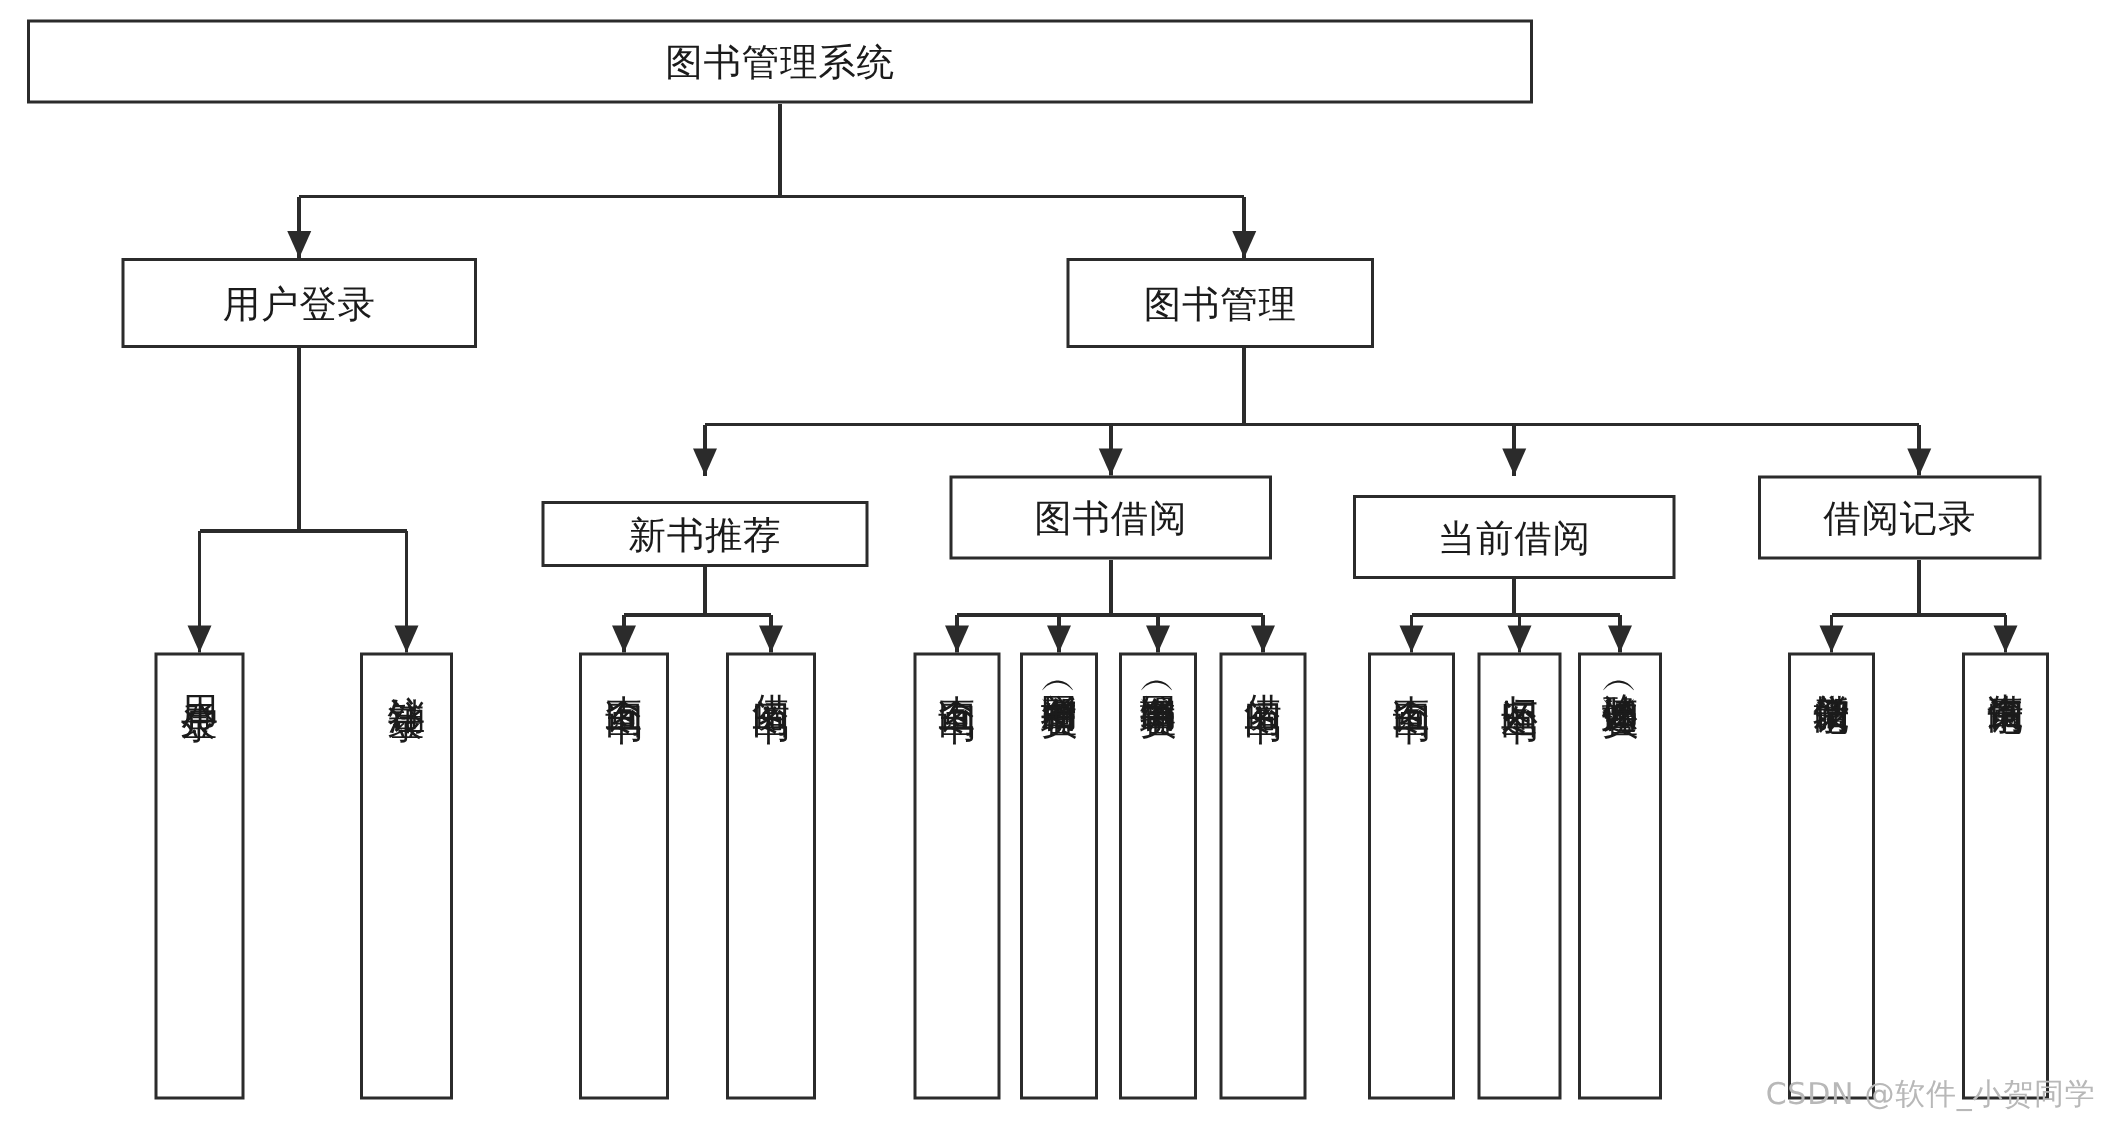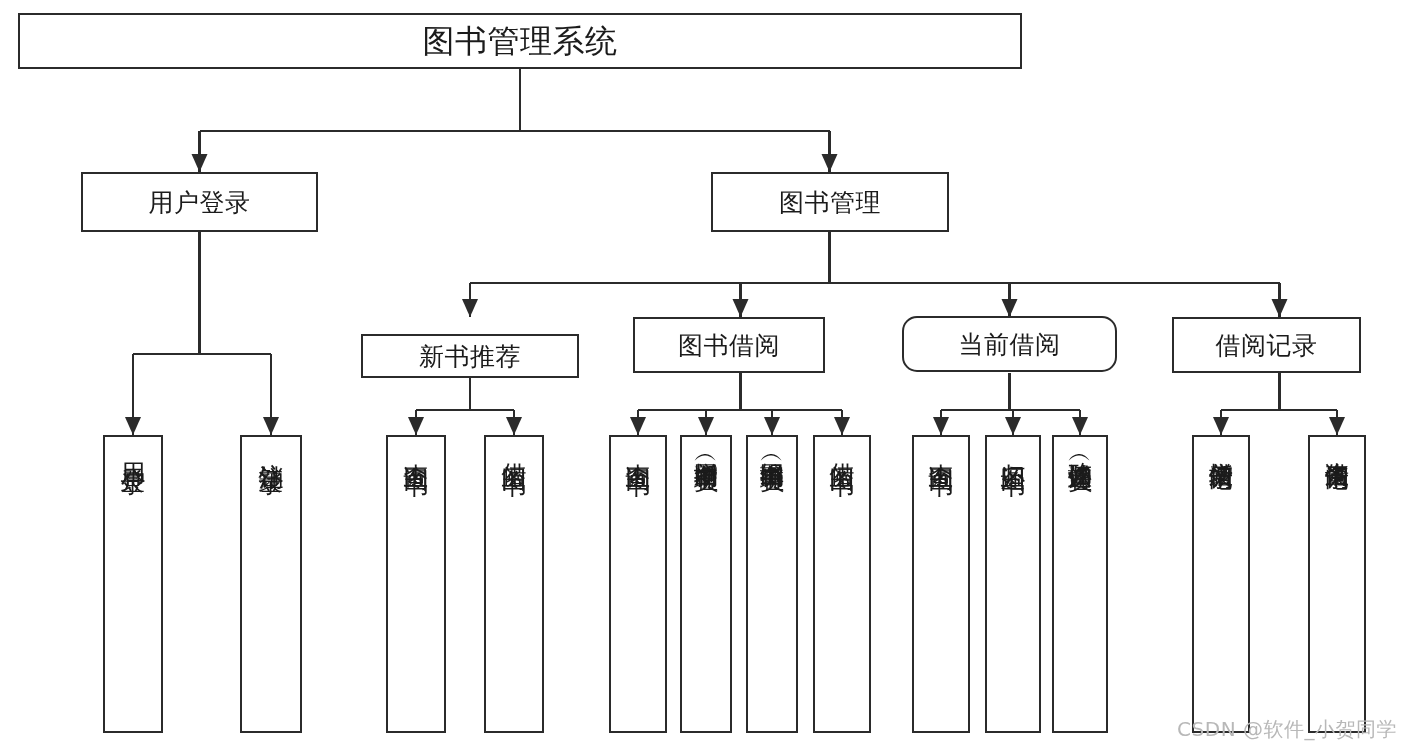--- a/index.html
+++ b/index.html
@@ -39,21 +39,21 @@
     display: block;
     text-align: center;
     line-height: 1.08;
     letter-spacing: 0.5px;
   }
   
   .node.h .lbl {
     font-size: 25px;
     writing-mode: horizontal-tb;
   }
-  .node.root .lbl { font-size: 32px; }
+  .node.root .lbl { font-size: 25px; }
   
   .node.v {
     align-items: flex-start;
     padding-top: 6px;
   }
   .node.v .lbl {
     writing-mode: vertical-rl;
     text-orientation: upright;
     font-size: 25px;
     line-height: 1.0;
@@ -135,31 +135,31 @@
       <polygon points="1329,417 1345,417 1337,435" fill="#2b2b2b"></polygon>
     </svg>
 
   <div class="node h root" style="left: 18px; top: 13px; width: 1004px; height: 56px;">
     <span class="lbl">图书管理系统</span>
   </div>
 
   <div class="node h" style="left: 81px; top: 172px; width: 237px; height: 60px;">
     <span class="lbl">用户登录</span>
   </div>
-  <div class="node h" style="left: 711px; top: 172px; width: 238px; height: 60px;">
+  <div class="node h" style="left: 711px; top: 172px; width: 205px; height: 60px;">
     <span class="lbl">图书管理</span>
   </div>
 
   <div class="node h" style="left: 361px; top: 334px; width: 218px; height: 44px;">
     <span class="lbl">新书推荐</span>
   </div>
-  <div class="node h" style="left: 633px; top: 317px; width: 192px; height: 56px;">
+  <div class="node h" style="left: 633px; top: 317px; width: 215px; height: 56px;">
     <span class="lbl">图书借阅</span>
   </div>
-  <div class="node h" style="left: 902px; top: 316px; width: 215px; height: 56px; border-radius: 15px;">
+  <div class="node h" style="left: 902px; top: 330px; width: 215px; height: 56px;">
     <span class="lbl">当前借阅</span>
   </div>
   <div class="node h" style="left: 1172px; top: 317px; width: 189px; height: 56px;">
     <span class="lbl">借阅记录</span>
   </div>
 
   <div class="node v" style="left: 103px; top: 435px; width: 60px; height: 298px;">
     <span class="lbl">用户登录</span>
   </div>
   <div class="node v" style="left: 240px; top: 435px; width: 62px; height: 298px;">

